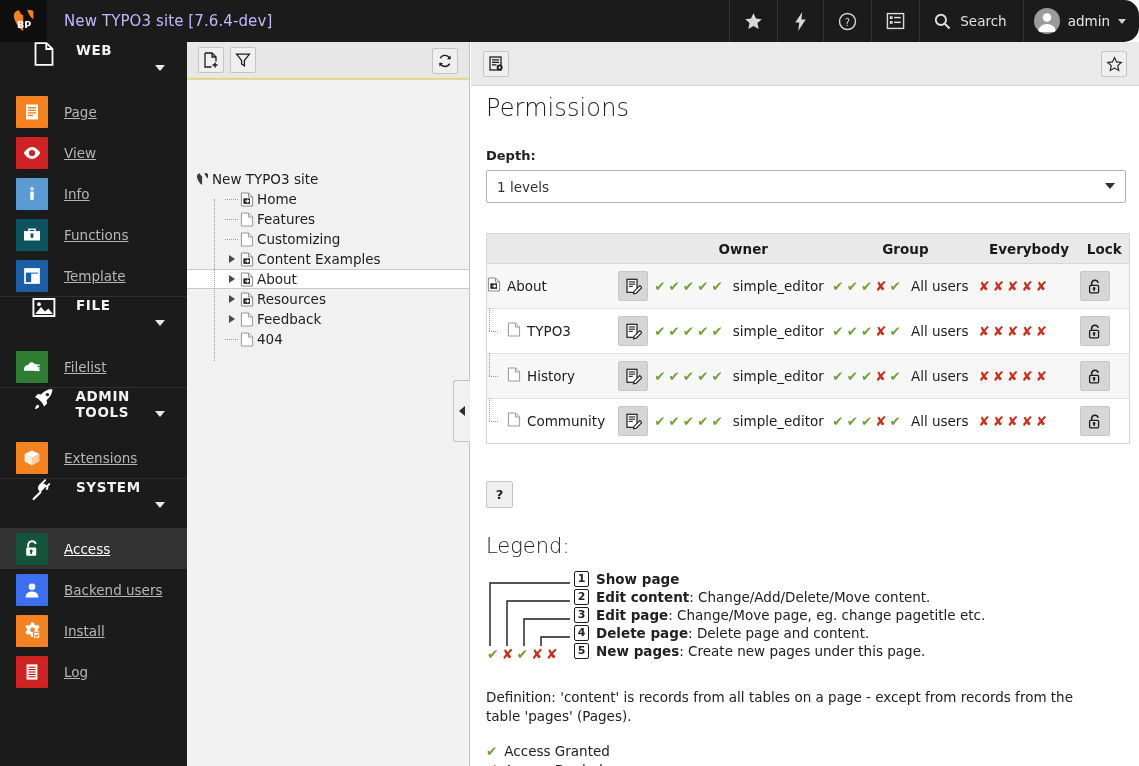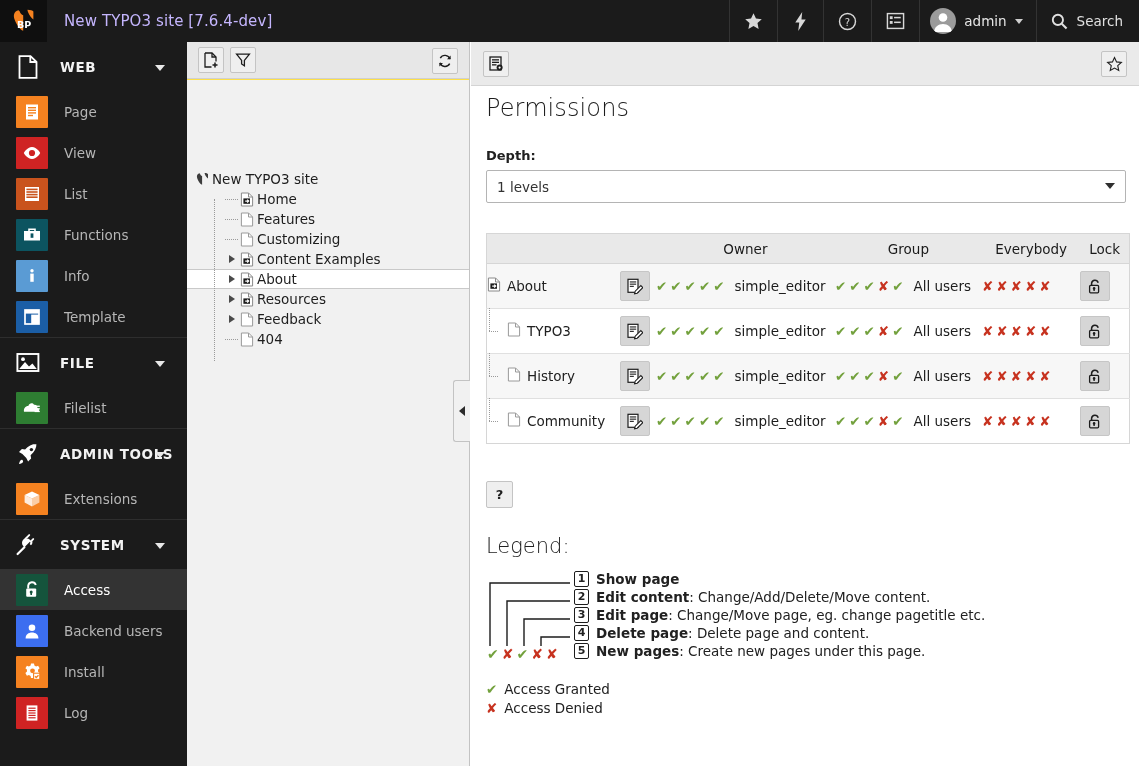--- a/index.html
+++ b/index.html
@@ -7,21 +7,21 @@
   body {
     width:1139px; height:766px;
     font-family:"DejaVu Sans", sans-serif;
     font-size:13px; color:#212121;
     background:#fff; overflow:hidden;
   }
 
   
   #topbar {
     position:absolute; top:0; left:0; width:1139px; height:42px;
-    background:#1b1b1b; display:flex; align-items:stretch;
+    background:#1b1b1b; display:flex; align-items:stretch;border-radius:15px;
   }
   #logo-cell {
     width:47px; height:42px; background:#0f0f0f;
     display:flex; align-items:center; justify-content:center;
   }
   .t3logo { width:26px; height:26px; position:relative; }
   .t3logo svg { display:block; }
   #site-title {
     display:flex; align-items:center; padding-left:17px;
     color:#c4b5fd; font-size:15px; letter-spacing:.1px;
@@ -45,21 +45,21 @@
            border-right:4px solid transparent;border-top:5px solid #cfcfcf; }
   #search-btn { gap:9px; padding:0 16px 0 14px; }
   #search-label { color:#e0e0e0; font-size:13.5px; }
 
   
   #sidebar {
     position:absolute; top:42px; left:0; width:187px; height:724px;
     background:#1b1b1b; overflow:hidden;
   }
   .mod-group-head {
-    display:flex; align-items:center; height:49px; padding-left:12px;
+    display:flex; align-items:flex-start; height:49px; padding-left:28px;
     color:#f2f2f2; font-size:13.5px; font-weight:bold; letter-spacing:.6px;
     cursor:pointer; position:relative;
   }
   .mod-group-head .gicon {
     width:32px; display:flex; align-items:center; justify-content:center;
   }
   .mod-group-head .gtext { margin-left:16px; }
   .mod-group-head .gcaret {
     position:absolute; right:22px; top:50%; margin-top:-2px;
     width:0;height:0;border-left:5px solid transparent;
@@ -68,21 +68,21 @@
   .mod-sep { height:1px; background:#2e2e2e; margin:0; }
   .mod-item {
     display:flex; align-items:center; height:41px; padding-left:16px;
     color:#b6b6b6; font-size:13.5px; cursor:pointer;
   }
   .mod-item.active { background:#333333; color:#ffffff; }
   .mi-icon {
     width:32px; height:32px; border-radius:1px;
     display:flex; align-items:center; justify-content:center; flex:none;
   }
-  .mi-label { margin-left:16px; }
+  .mi-label { margin-left:16px;text-decoration:underline; }
 
   
   #treepanel {
     position:absolute; top:42px; left:187px; width:283px; height:764px;
     background:#fde047; border-right:1px solid #c3c3c3;
   }
   #tree-toolbar {
     height:37px; background:#e7e7e7; border-bottom:1px solid #d0d0d0;
     display:flex; align-items:center; padding:0 11px; position:relative;
   }
@@ -167,21 +167,21 @@
     width:0;height:0;border-left:5px solid transparent;
     border-right:5px solid transparent;border-top:6px solid #2f2f2f;
   }
 
   
   #perm-table {
     margin-top:30px; width:644px; border-collapse:collapse;
     border:1px solid #d6d6d6; font-size:13.5px;
   }
   #perm-table thead th {
-    background:#e9e9e9; height:30px; font-weight:normal; font-size:13.5px;
+    background:#e9e9e9; height:30px; font-weight:bold; font-size:13.5px;
     color:#1a1a1a; border-bottom:1px solid #d6d6d6; padding:0;
   }
   #perm-table tbody tr { height:45px; }
   #perm-table tbody tr:nth-child(odd) { background:#f7f7f7; }
   #perm-table tbody tr:nth-child(even) { background:#ffffff; }
   #perm-table td { border-top:1px solid #e0e0e0; padding:0; vertical-align:middle; }
   .pcell-page { padding-left:10px; }
   .page-cell { display:flex; align-items:center; gap:6px; white-space:nowrap; }
   .tree-stub { width:14px; flex:none; height:26px; position:relative; }
   .tree-stub::before {
@@ -269,38 +269,38 @@
     </div>
     <div class="tb-btn">
       <svg width="19" height="18" viewBox="0 0 20 18">
           <rect x="1.5" y="1.2" width="17" height="15.6" fill="none" stroke="#d8d8d8" stroke-width="1.5"></rect>
           <rect x="4" y="4" width="3" height="3" fill="#d8d8d8"></rect>
           <rect x="8.5" y="4.6" width="7" height="1.6" fill="#d8d8d8"></rect>
           <rect x="4" y="9" width="3" height="3" fill="#d8d8d8"></rect>
           <rect x="8.5" y="9.6" width="7" height="1.6" fill="#d8d8d8"></rect>
         </svg>
     </div>
+    <div class="tb-btn" id="search-btn">
+      <span>
+        <svg width="17" height="17" viewBox="0 0 18 18">
+            <circle cx="7.3" cy="7.3" r="5.4" fill="none" stroke="#e0e0e0" stroke-width="2"></circle>
+            <line x1="11.4" y1="11.4" x2="16.5" y2="16.5" stroke="#e0e0e0" stroke-width="2.2"></line>
+          </svg>
+      </span>
+      <span id="search-label">Search</span>
+    </div>
     <div class="tb-btn" id="user-btn">
       <span class="avatar">
         <svg width="26" height="26" viewBox="0 0 26 26">
             <circle cx="13" cy="9.5" r="4.3" fill="#ffffff"></circle>
             <path d="M4.2 24c0-5 4-8 8.8-8s8.8 3 8.8 8z" fill="#ffffff"></path>
           </svg>
       </span>
       <span id="user-name">admin</span>
       <span class="caret"></span>
-    </div>
-    <div class="tb-btn" id="search-btn">
-      <span>
-        <svg width="17" height="17" viewBox="0 0 18 18">
-            <circle cx="7.3" cy="7.3" r="5.4" fill="none" stroke="#e0e0e0" stroke-width="2"></circle>
-            <line x1="11.4" y1="11.4" x2="16.5" y2="16.5" stroke="#e0e0e0" stroke-width="2.2"></line>
-          </svg>
-      </span>
-      <span id="search-label">Search</span>
     </div>
   </div>
 </div>
 
 <div id="sidebar">
     <div class="mod-group-head">
       <span class="gicon">
         <svg width="22" height="24" viewBox="0 0 22 24">
           <path d="M2.5 1.2h11L19.5 7v15.8H2.5z" fill="none" stroke="#fff" stroke-width="1.8"></path>
           <path d="M13.3 1.4V7h6" fill="none" stroke="#fff" stroke-width="1.8"></path>
@@ -326,51 +326,37 @@
     <div class="mod-item">
       <span class="mi-icon" style="background:#cf2323">
         <svg width="20" height="18" viewBox="0 0 20 18">
           <path d="M10 3C5 3 1.8 9 1.8 9s3.2 6 8.2 6 8.2-6 8.2-6S15 3 10 3z" fill="#fff"></path>
           <circle cx="10" cy="9" r="3.1" fill="#cf2323"></circle>
         </svg>
       </span>
       <span class="mi-label">View</span>
     </div>
     <div class="mod-item">
-      <span class="mi-icon" style="background:#c9531d">
+      <span class="mi-icon" style="background:#5a9bd4">
         <svg width="18" height="18" viewBox="0 0 18 18">
-          <rect x="2" y="2" width="14" height="14" fill="#fff"></rect>
-          <g fill="#c9531d">
-            <rect x="3.4" y="3.6" width="11.2" height="1.6"></rect>
-            <rect x="3.4" y="6.2" width="11.2" height="1.6"></rect>
-            <rect x="3.4" y="8.8" width="11.2" height="1.6"></rect>
-            <rect x="3.4" y="11.4" width="11.2" height="1.6"></rect>
-          </g>
-        </svg>
-      </span>
-      <span class="mi-label">List</span>
+          <circle cx="9" cy="3.8" r="1.7" fill="#fff"></circle>
+          <rect x="7.3" y="6.6" width="3.4" height="8.2" fill="#fff"></rect>
+        </svg>
+      </span>
+      <span class="mi-label">Info</span>
     </div>
     <div class="mod-item">
       <span class="mi-icon" style="background:#0c5460">
         <svg width="20" height="18" viewBox="0 0 20 18">
           <rect x="2" y="5" width="16" height="9.5" fill="#fff"></rect>
           <path d="M7 5V3.3h6V5" fill="none" stroke="#fff" stroke-width="1.6"></path>
           <rect x="8.6" y="7.4" width="2.8" height="4.4" fill="#0c5460"></rect>
         </svg>
       </span>
       <span class="mi-label">Functions</span>
-    </div>
-    <div class="mod-item">
-      <span class="mi-icon" style="background:#5a9bd4">
-        <svg width="18" height="18" viewBox="0 0 18 18">
-          <circle cx="9" cy="3.8" r="1.7" fill="#fff"></circle>
-          <rect x="7.3" y="6.6" width="3.4" height="8.2" fill="#fff"></rect>
-        </svg>
-      </span>
-      <span class="mi-label">Info</span>
     </div>
     <div class="mod-item">
       <span class="mi-icon" style="background:#1b5ea6">
         <svg width="18" height="18" viewBox="0 0 18 18">
           <rect x="2" y="2" width="14" height="14" fill="none" stroke="#fff" stroke-width="1.7"></rect>
           <rect x="2" y="2" width="14" height="3.6" fill="#fff"></rect>
           <rect x="8.2" y="6.6" width="7.8" height="9.4" fill="#fff"></rect>
         </svg>
       </span>
       <span class="mi-label">Template</span>
@@ -970,20 +956,21 @@
             <span>: Delete page and content.</span>
           </div>
           <div class="lrow">
             <span class="lnum">5</span>
             <b>New pages</b>
             <span>: Create new pages under this page.</span>
           </div>
         </div>
     </div>
 
+    <div id="definition">Definition: 'content' is records from all tables on a page - except from records from the table 'pages' (Pages).</div>
 
     <div id="access-key">
       <div>
         <span class="gl">✔</span>
         <span>Access Granted</span>
       </div>
       <div>
         <span class="rx">✘</span>
         <span>Access Denied</span>
       </div>

